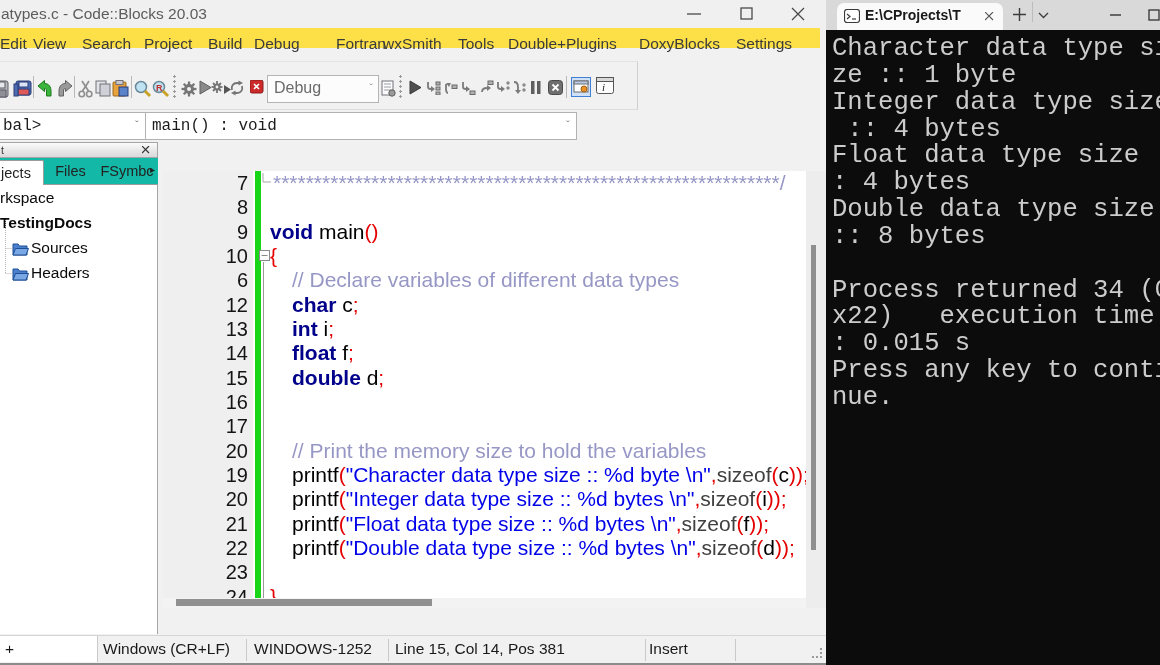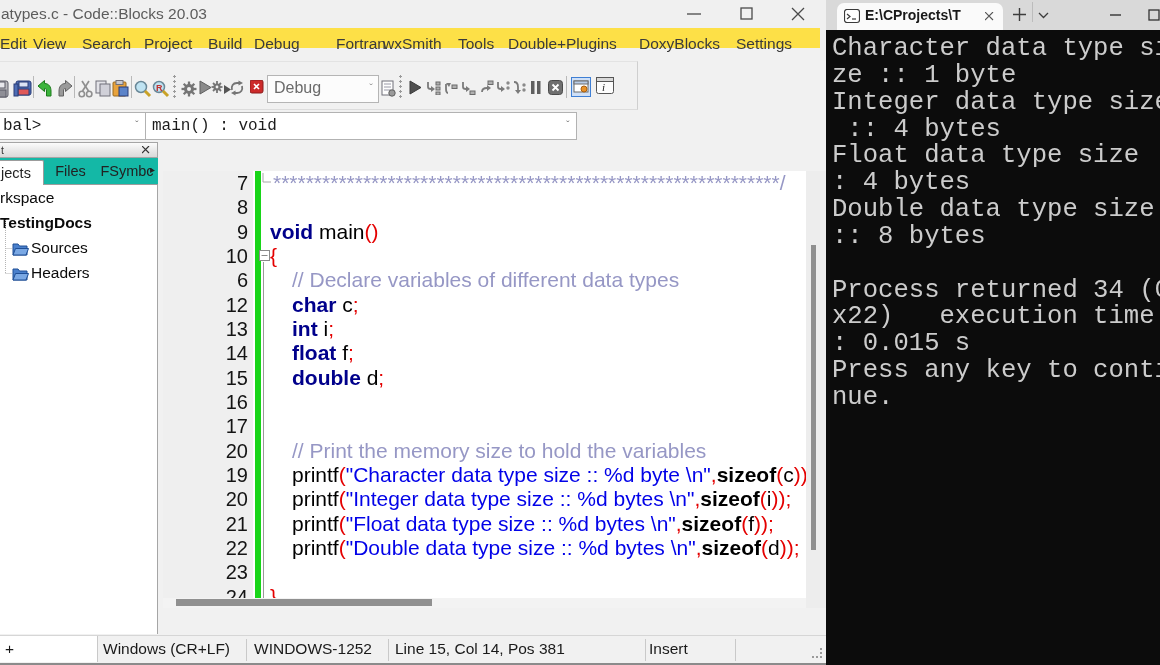--- a/index.html
+++ b/index.html
@@ -36,21 +36,21 @@
   #editor { position:absolute; left:163px; top:171px; width:643px; height:427px; background:#fff; overflow:hidden; }
   #gutter { position:absolute; left:0; top:0; width:90px; height:427px; background:#efefef; }
   .ln { position:absolute; left:0; width:85px; text-align:right; font-size:20px; color:#141414; height:24.33px; line-height:24.33px; }
   #greenbar { position:absolute; left:92px; top:0; width:6px; height:427px; background:#18d518; }
   #foldline { position:absolute; left:100px; top:91px; width:1px; height:336px; background:#9a9a9a; }
   .cl { position:absolute; white-space:nowrap; font-size:21px; line-height:24.33px; height:24.33px; color:#000; }
   .kw { font-weight:bold; color:#00008b; }
   .str { color:#0202e8; }
   .red { color:#e40000; }
   .cmt { color:#9697c5; }
-  .szf { font-weight:bold; color:#000000; }
+  .szf { font-weight:normal; color:#404040; }
   #vscroll { position:absolute; left:806px; top:171px; width:21px; height:437px; background:#ededed; }
   #vthumb { position:absolute; left:5px; top:74px; width:5px; height:305px; background:#8f8f8f; }
   #hscroll { position:absolute; left:163px; top:598px; width:643px; height:10px; background:#f3f3f3; }
   #hthumb { position:absolute; left:13px; top:1px; width:256px; height:7px; background:#909090; }
   #logs-cap { position:absolute; left:160px; top:618px; width:667px; height:17px;
      background:linear-gradient(#f6f6f6,#dadada); border:1px solid #a2a2a2; }
   
   #status { position:absolute; left:0; top:635px; width:827px; height:28px; background:#f1f1f1; border-top:1px solid #d6d6d6; }
   .sf { position:absolute; top:4px; font-size:15.5px; color:#1a1a1a; white-space:nowrap; }
   .ssep { position:absolute; top:3px; width:1px; height:22px; background:#c9c9c9; }

